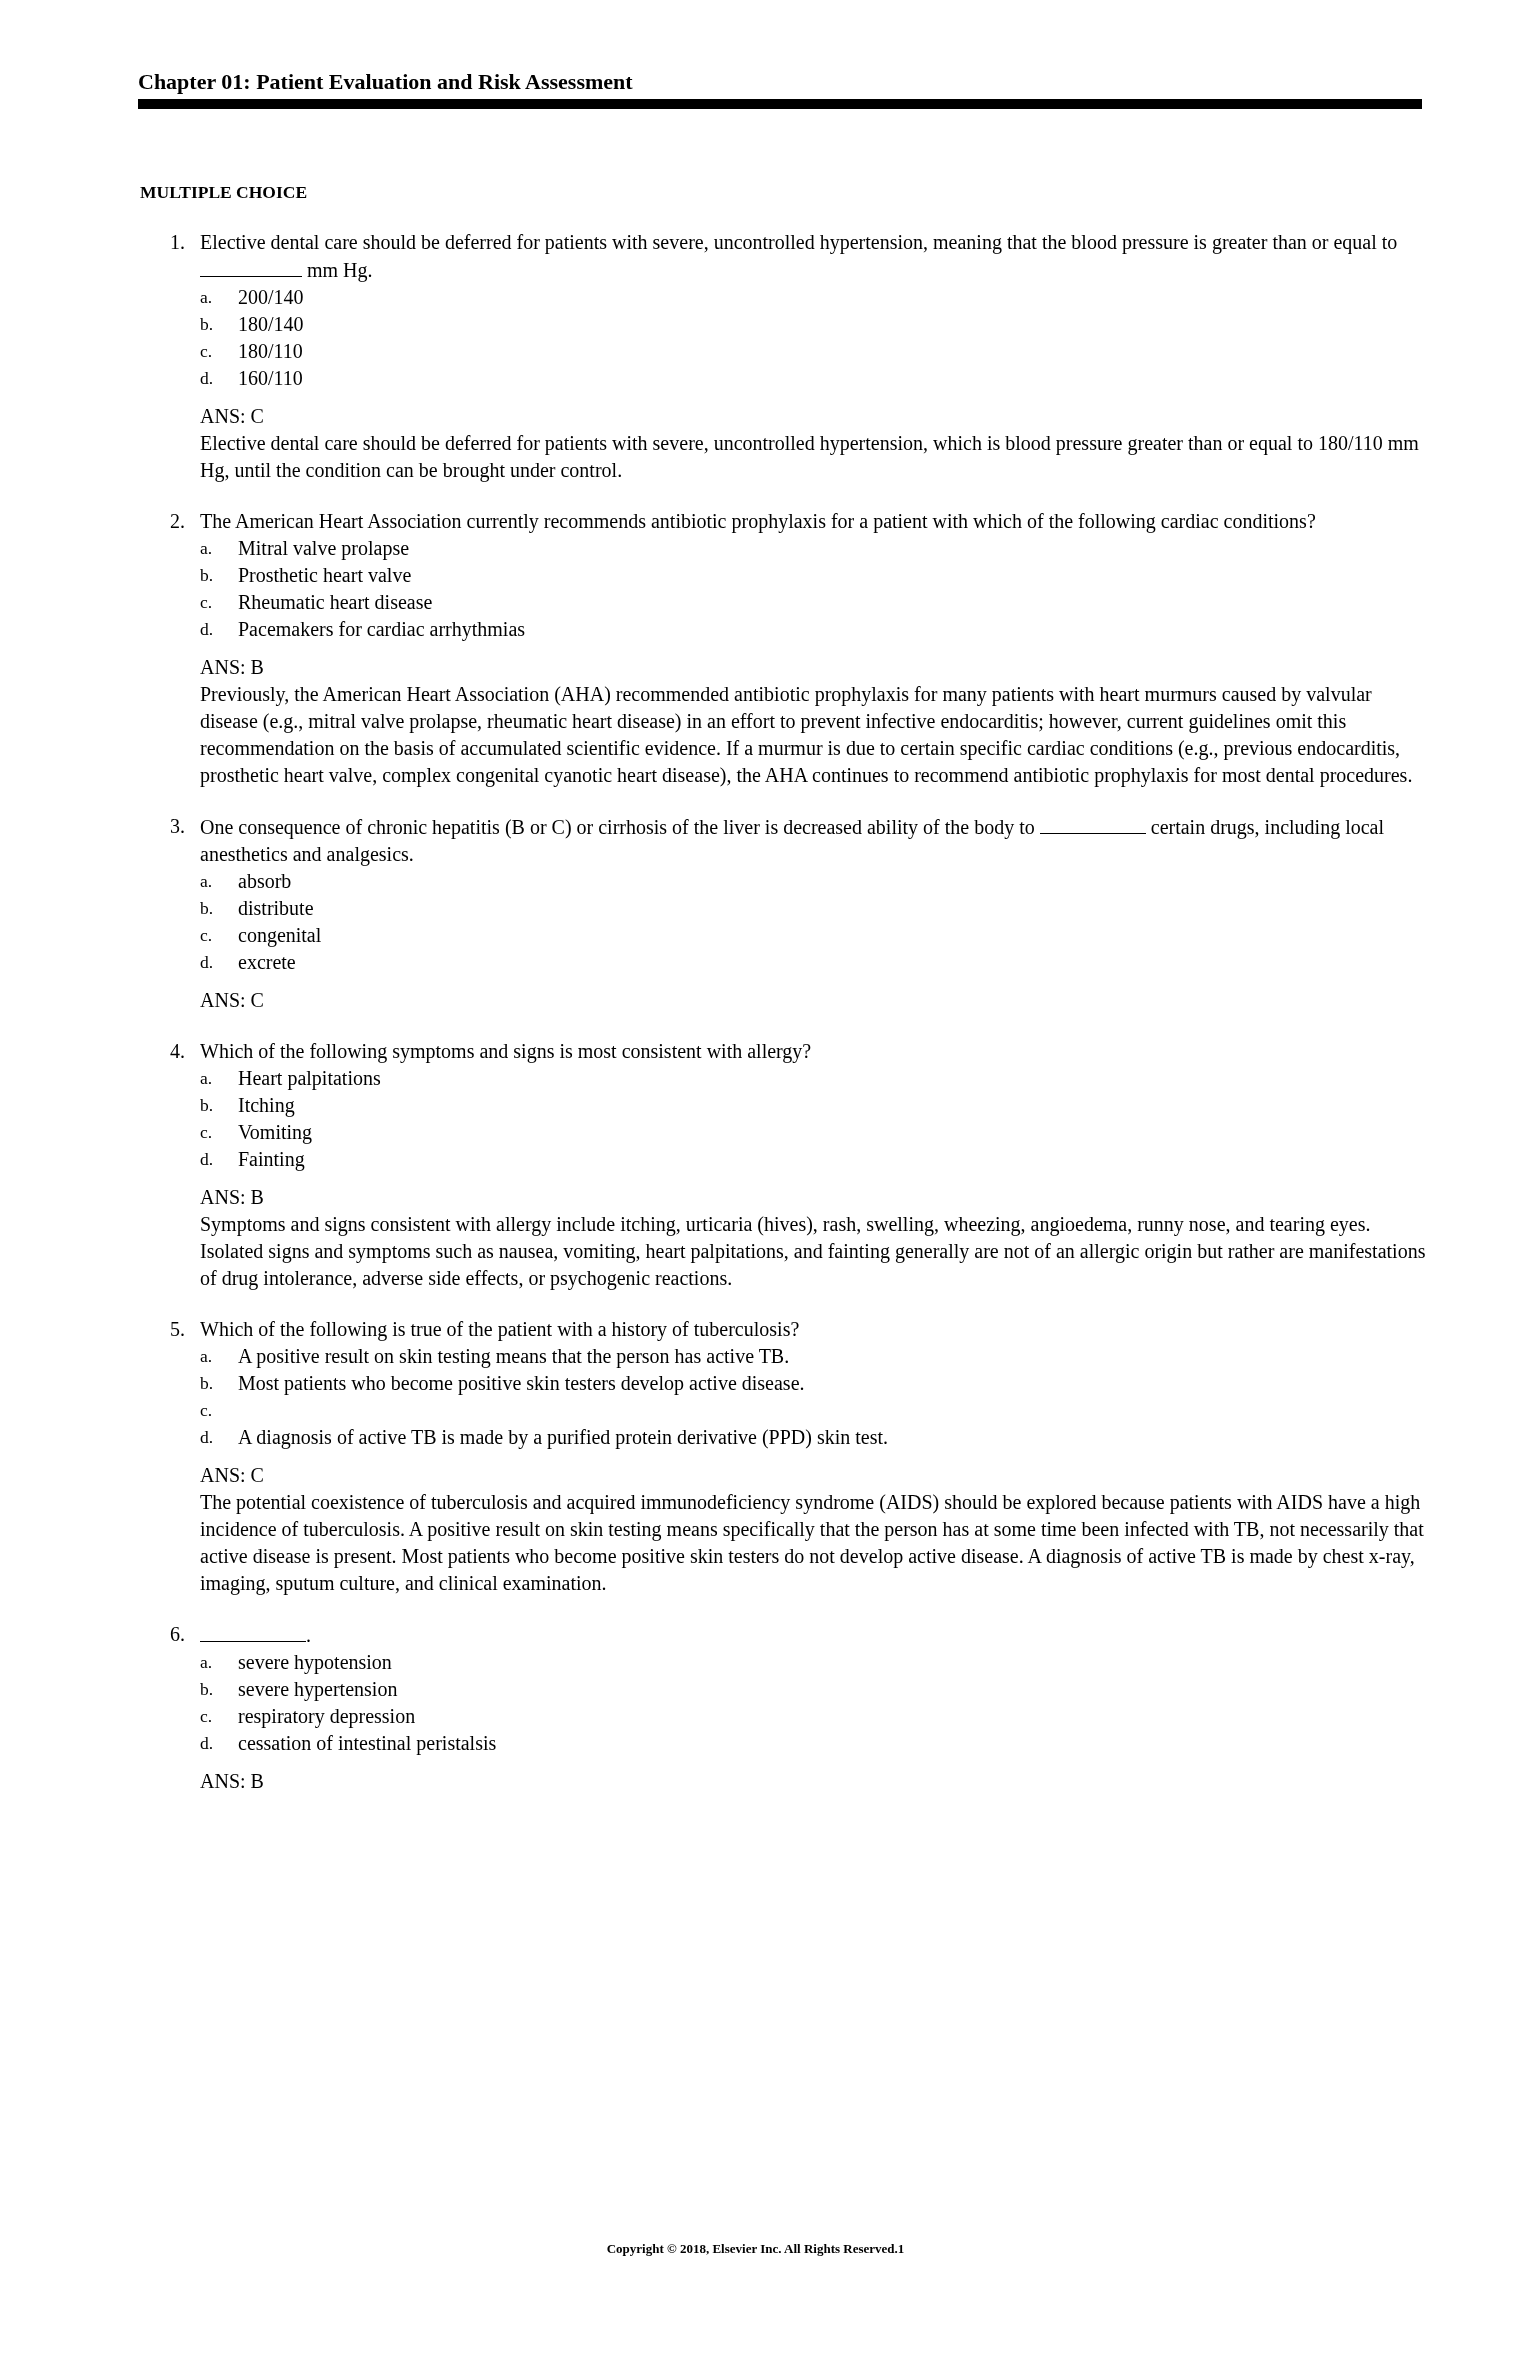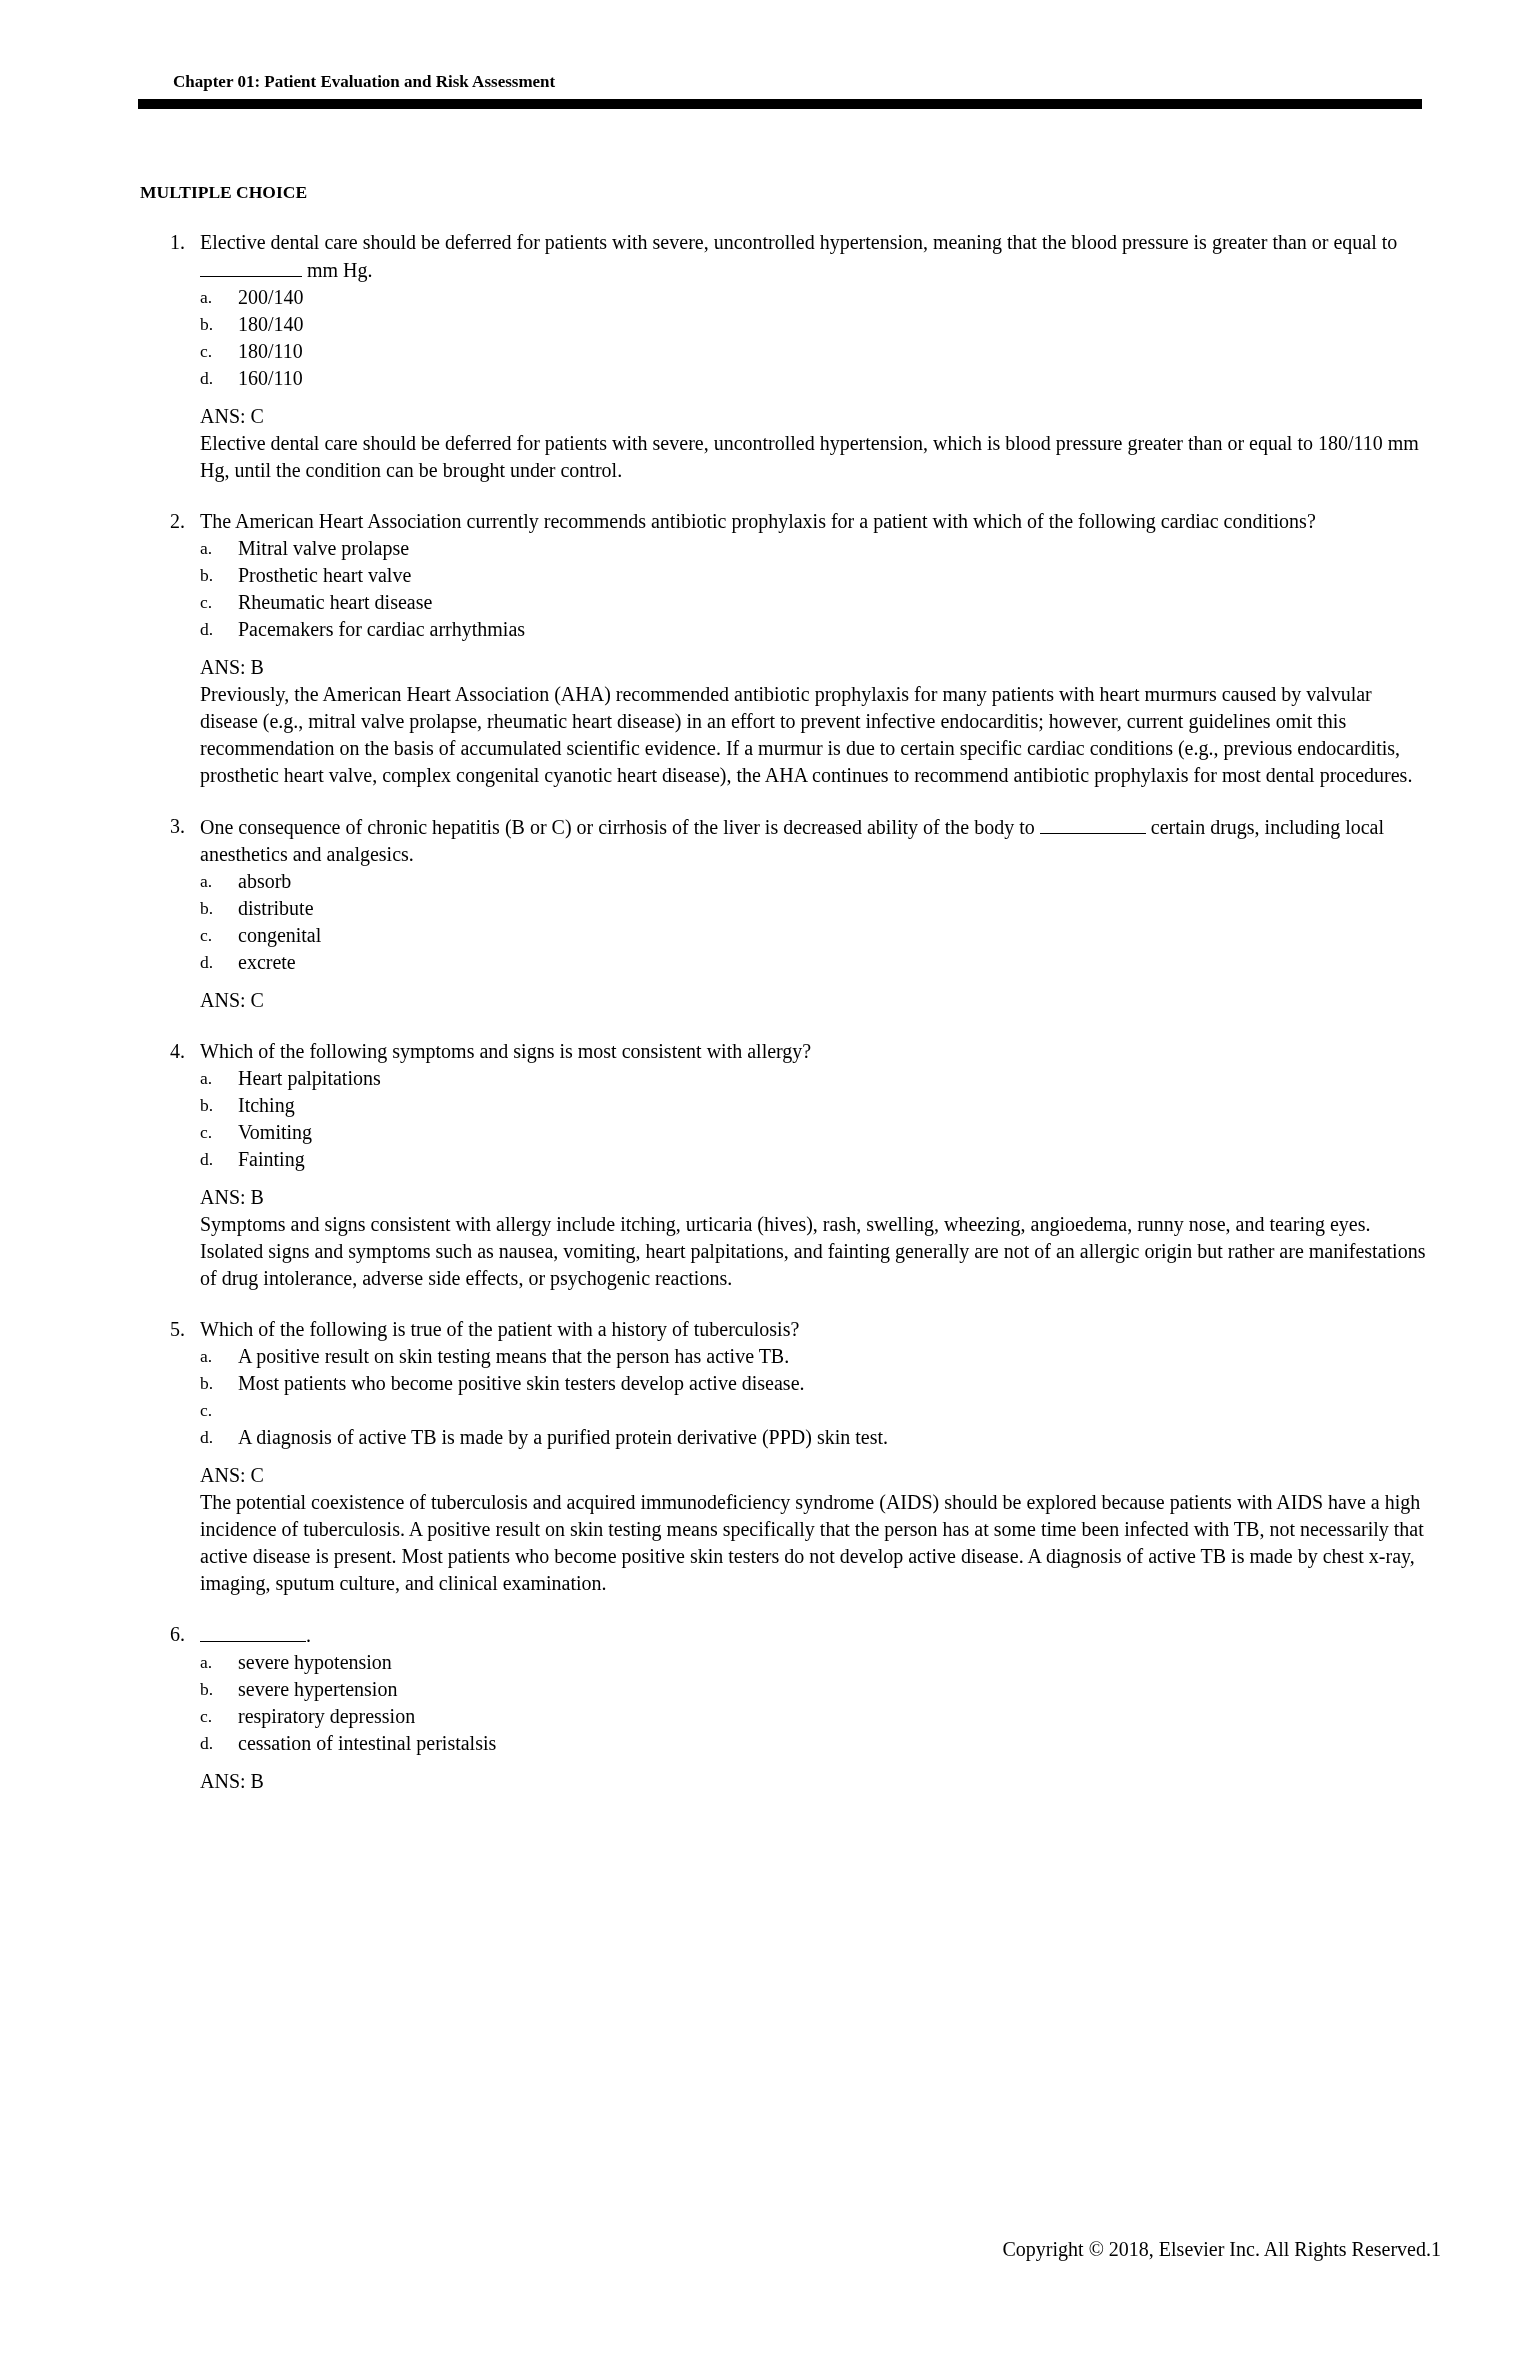--- a/index.html
+++ b/index.html
@@ -7,21 +7,21 @@
       width: 1538px; height: 2377px; position: relative; overflow: hidden;
       font-family: "Liberation Serif", "DejaVu Serif", serif;
       color: #000000;
       font-size: 20px;
       line-height: 27px;
     }
     .header {
       position: absolute; left: 138px; top: 67px; width: 1284px;
     }
     .header .line {
-      font-weight: bold; font-size: 17px; line-height: 29px; white-space: nowrap; margin-left: 35px;
+      font-weight: bold; font-size: 22px; line-height: 29px; white-space: nowrap;
     }
     .header .bar {
       margin-top: 2.8px; height: 9.8px; background: #000000; width: 100%;
     }
     .section-title {
       position: absolute; left: 140px; top: 179px;
       font-weight: bold; font-size: 17.5px; line-height: 26.6px;
     }
     .questions {
       position: absolute; left: 140px; top: 229px; width: 1287px;
@@ -39,22 +39,22 @@
     .ans-block { margin-top: 11.2px; }
     .ans-label { }
     .rationale { }
     .blank { display: inline-block; border-bottom: 1.4px solid #000; height: 19.6px; vertical-align: baseline; }
     .blank.w1 { width: 102px; }
     .blank.w3 { width: 106px; }
     .blank.w6 { width: 106px; }
     .stem-line2 { display: block; }
     .footer {
       position: absolute; left: 70px; top: 2236px; width: 1371px;
-      display: flex; justify-content: flex-end;
-      font-size: 20px; line-height: 26.6px;
+      display: flex; justify-content: center;
+      font-size: 13px; line-height: 26.6px; font-weight: bold;
     }
   </style>
 </head>
 <body>
 
 <div class="header">
   <div class="line">Chapter 01: Patient Evaluation and Risk Assessment</div>
   <div class="bar"></div>
 </div>
 

